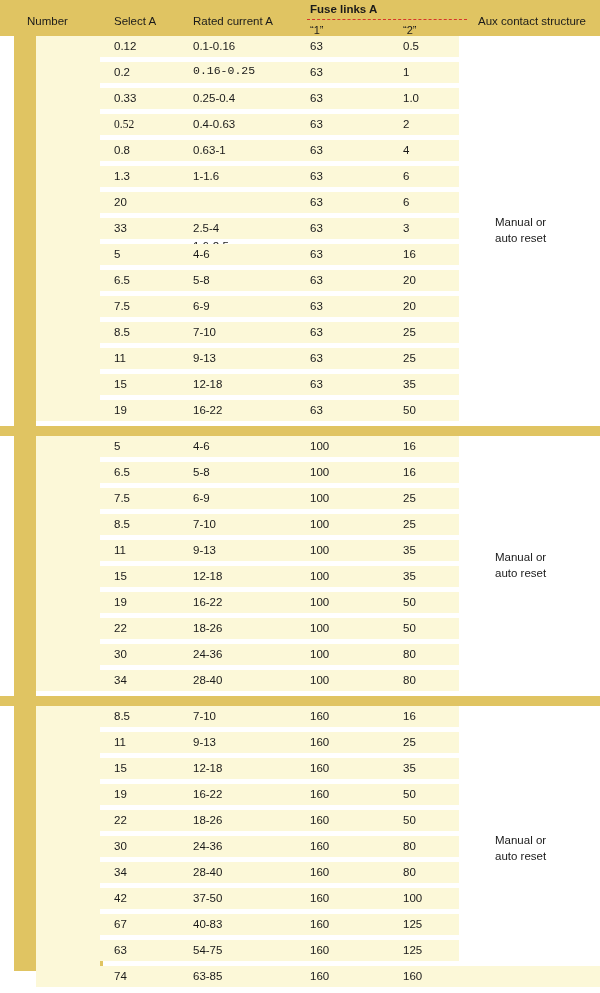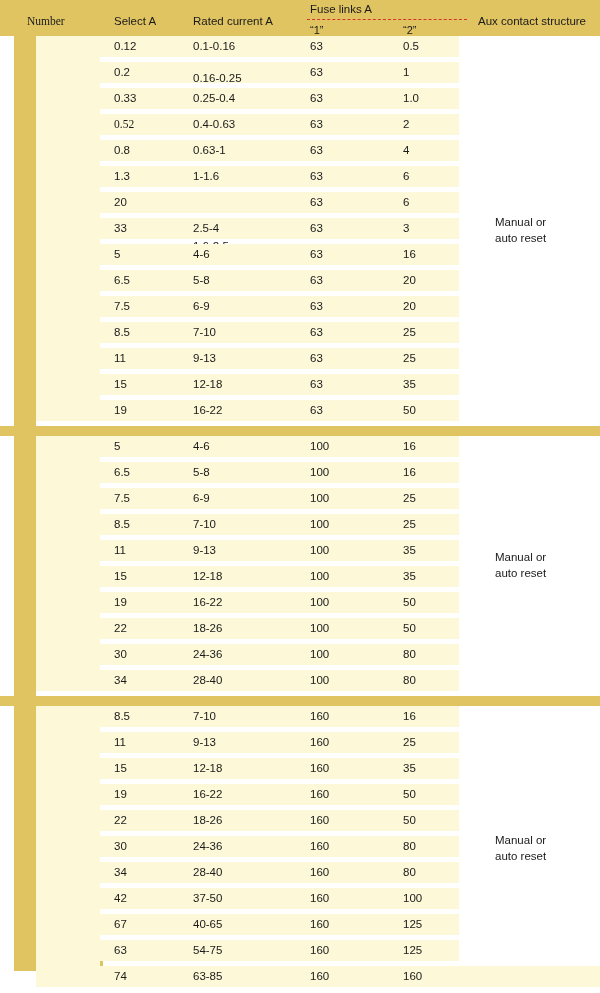--- a/index.html
+++ b/index.html
@@ -49,24 +49,24 @@
     height: 36px;
     background: #e0c462;
   }
   .hdr {
     position: absolute;
     font-size: 11.5px;
     color: #1a1a1a;
     white-space: nowrap;
     line-height: 13px;
   }
-  .hdr-number   { left: 27px;  top: 15px; font-family: Liberation Serif, serif; }
+  .hdr-number   { left: 27px;  top: 15px; }
   .hdr-select   { left: 114px; top: 15px; }
   .hdr-rated    { left: 193px; top: 15px; }
-  .hdr-fuse     { left: 310px; top: 3px;  }
+  .hdr-fuse     { left: 310px; top: 3px; font-weight: bold;  }
   .hdr-f1       { left: 310px; top: 24px; font-size: 11px; }
   .hdr-f2       { left: 403px; top: 24px; font-size: 11px; }
   .hdr-aux      { left: 478px; top: 15px; }
 
   
   .fuse-dash {
     position: absolute;
     left: 307px;
     top: 19px;
     width: 160px;
@@ -152,21 +152,21 @@
 
 <div class="group-label-bg" style="top: 36px; height: 385px;"></div>
     <div class="group-label" style="top: 40px;">VRS7-22</div>
     <div class="row short" style="top: 36px;"></div>
     <div class="cell c-select" style="top: 36px;">0.12</div>
     <div class="cell c-rated" style="top: 36px;">0.1-0.16</div>
     <div class="cell c-f1" style="top: 36px;">63</div>
     <div class="cell c-f2" style="top: 36px;">0.5</div>
     <div class="row short" style="top: 62px;"></div>
     <div class="cell c-select" style="top: 62px;">0.2</div>
-    <div class="cell c-rated" style="top: 68px;">0.16-0.25</div>
+    <div class="cell c-rated" style="top: 60px; font-family: Liberation Mono, monospace;">0.16-0.25</div>
     <div class="cell c-f1" style="top: 62px;">63</div>
     <div class="cell c-f2" style="top: 62px;">1</div>
     <div class="row short" style="top: 88px;"></div>
     <div class="cell c-select" style="top: 88px;">0.33</div>
     <div class="cell c-rated" style="top: 88px;">0.25-0.4</div>
     <div class="cell c-f1" style="top: 88px;">63</div>
     <div class="cell c-f2" style="top: 88px;">1.0</div>
     <div class="row short" style="top: 114px;"></div>
     <div class="cell c-select" style="top: 114px; font-family: Liberation Serif, serif;">0.52</div>
     <div class="cell c-rated" style="top: 114px;">0.4-0.63</div>
@@ -322,21 +322,21 @@
     <div class="cell c-rated" style="top: 862px;">28-40</div>
     <div class="cell c-f1" style="top: 862px;">160</div>
     <div class="cell c-f2" style="top: 862px;">80</div>
     <div class="row short" style="top: 888px;"></div>
     <div class="cell c-select" style="top: 888px;">42</div>
     <div class="cell c-rated" style="top: 888px;">37-50</div>
     <div class="cell c-f1" style="top: 888px;">160</div>
     <div class="cell c-f2" style="top: 888px;">100</div>
     <div class="row short" style="top: 914px;"></div>
     <div class="cell c-select" style="top: 914px;">67</div>
-    <div class="cell c-rated" style="top: 914px;">40-65</div>
+    <div class="cell c-rated" style="top: 914px;">40-83</div>
     <div class="cell c-f1" style="top: 914px;">160</div>
     <div class="cell c-f2" style="top: 914px;">125</div>
     <div class="row short" style="top: 940px;"></div>
     <div class="cell c-select" style="top: 940px;">63</div>
     <div class="cell c-rated" style="top: 940px;">54-75</div>
     <div class="cell c-f1" style="top: 940px;">160</div>
     <div class="cell c-f2" style="top: 940px;">125</div>
     <div class="row full" style="top: 966px;"></div>
     <div class="cell c-select" style="top: 966px;">74</div>
     <div class="cell c-rated" style="top: 966px;">63-85</div>

